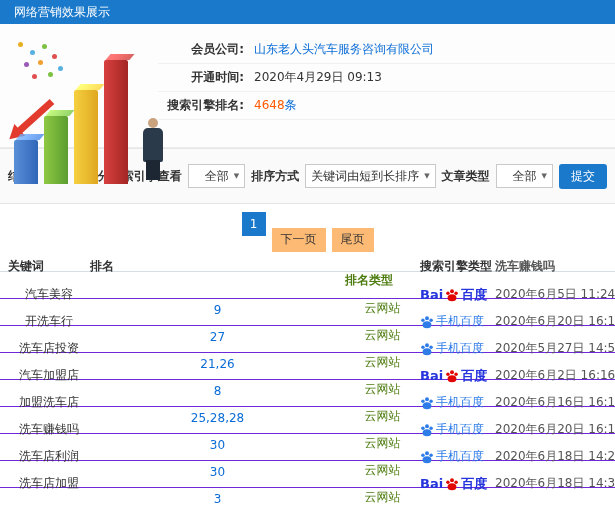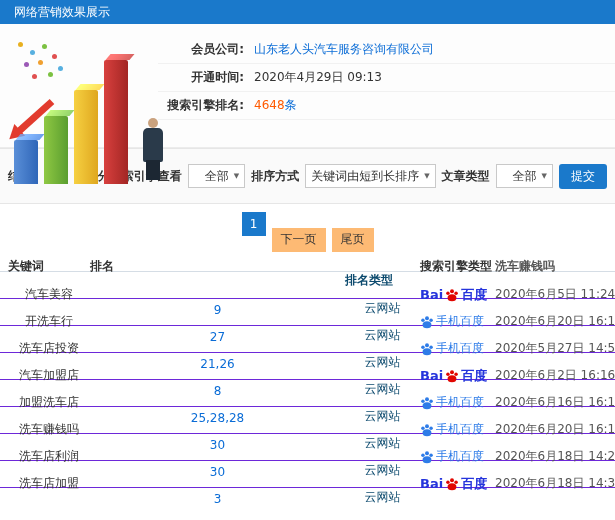--- a/index.html
+++ b/index.html
@@ -73,21 +73,21 @@
   .page.nav { background:#fdba74; color:#333; }
 
   
   .table { background:#fff; }
   .thead, .trow { display:grid; grid-template-columns:82px 255px 75px 75px 1fr;
     align-items:center; padding:0 8px; white-space:nowrap; }
   .thead { height:28px; font-weight:bold; border-bottom:1px solid #d5dde5; color:#333; }
   .trow { height:27px; border-bottom:1px solid #6d28d9;text-align:center; }
   .c-kw { color:#333; }
   .c-rank { }
-  .c-rt { color:#0c4a6e;margin-top:28px; }
+  .c-rt { color:#4d7c0f;margin-top:28px; }
   .c-eng { display:inline-flex; align-items:center; gap:2px; }
   .c-time { color:#555; }
   .paw { width:14px; height:14px; flex:0 0 14px; }
   .bd-txt { font-weight:bold; font-size:13px; }
   .bd-mob { font-size:12px; }
 </style>
 </head>
 <body>
 
 <div class="topbar">

